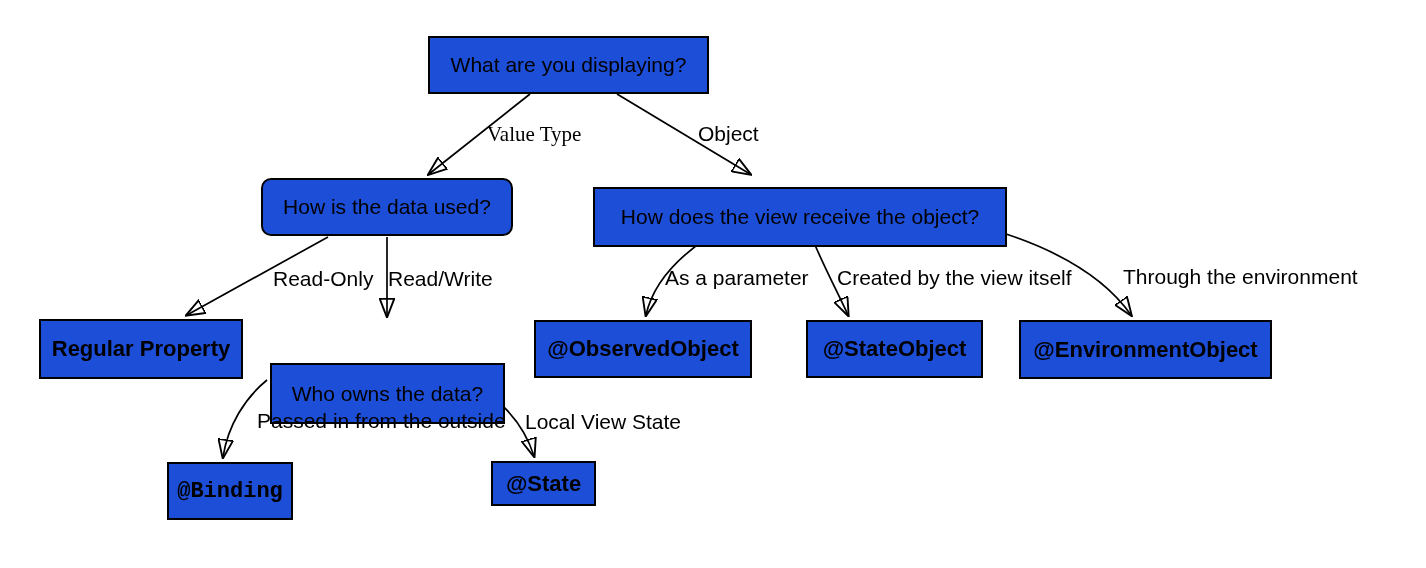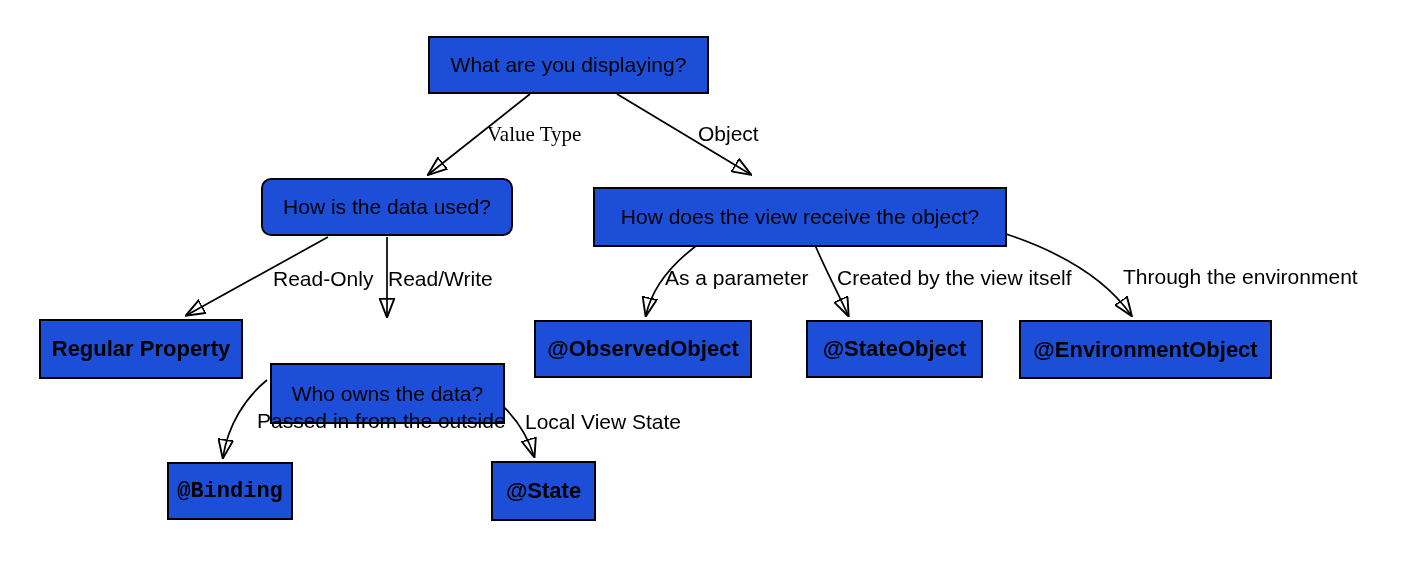--- a/index.html
+++ b/index.html
@@ -78,21 +78,21 @@
   <div class="node" style="left:261px; top:178px; width:252px; height:58px;border-radius:10px;">How is the data used?</div>
 
   <div class="node" style="left:270px; top:319px; width:235px; height:61px;margin-top:44px;">Who owns the data?</div>
 
   <div class="node" style="left:593px; top:177px; width:414px; height:60px;margin-top:10px;">How does the view receive the object?</div>
 
   <div class="node leaf" style="left:39px; top:319px; width:204px; height:60px;">Regular Property</div>
 
   <div class="node leaf" style="left:167px; top:462px; width:126px; height:58px;font-family:Liberation Mono, monospace;">@Binding</div>
 
-  <div class="node leaf" style="left:491px; top:461px; width:105px; height:60px;">@State</div>
+  <div class="node leaf" style="left:491px; top:461px; width:105px; height:45px;">@State</div>
 
   <div class="node leaf" style="left:534px; top:320px; width:218px; height:58px;">@ObservedObject</div>
 
   <div class="node leaf" style="left:806px; top:320px; width:177px; height:58px;">@StateObject</div>
 
   <div class="node leaf" style="left:1019px; top:320px; width:253px; height:59px;">@EnvironmentObject</div>
 
   <div class="edge-label" style="left:487px; top:123px;font-family:Liberation Serif, serif;">Value Type</div>
 
   <div class="edge-label" style="left:698px; top:123px;">Object</div>

